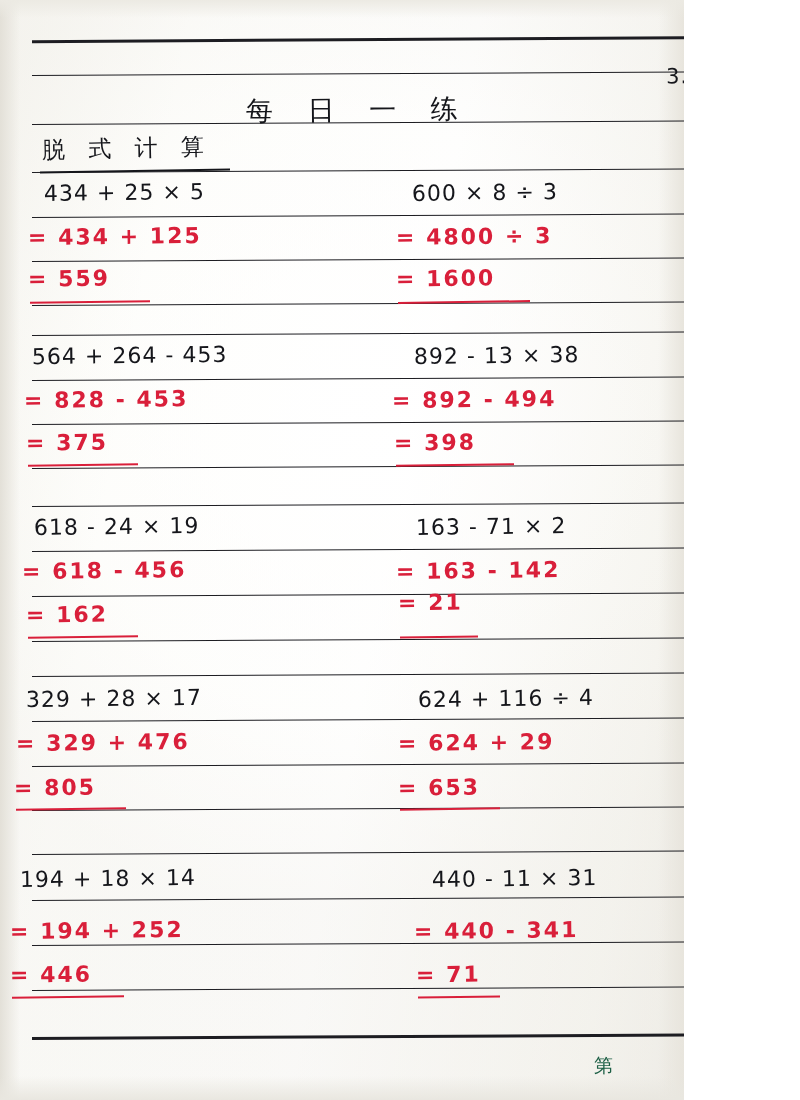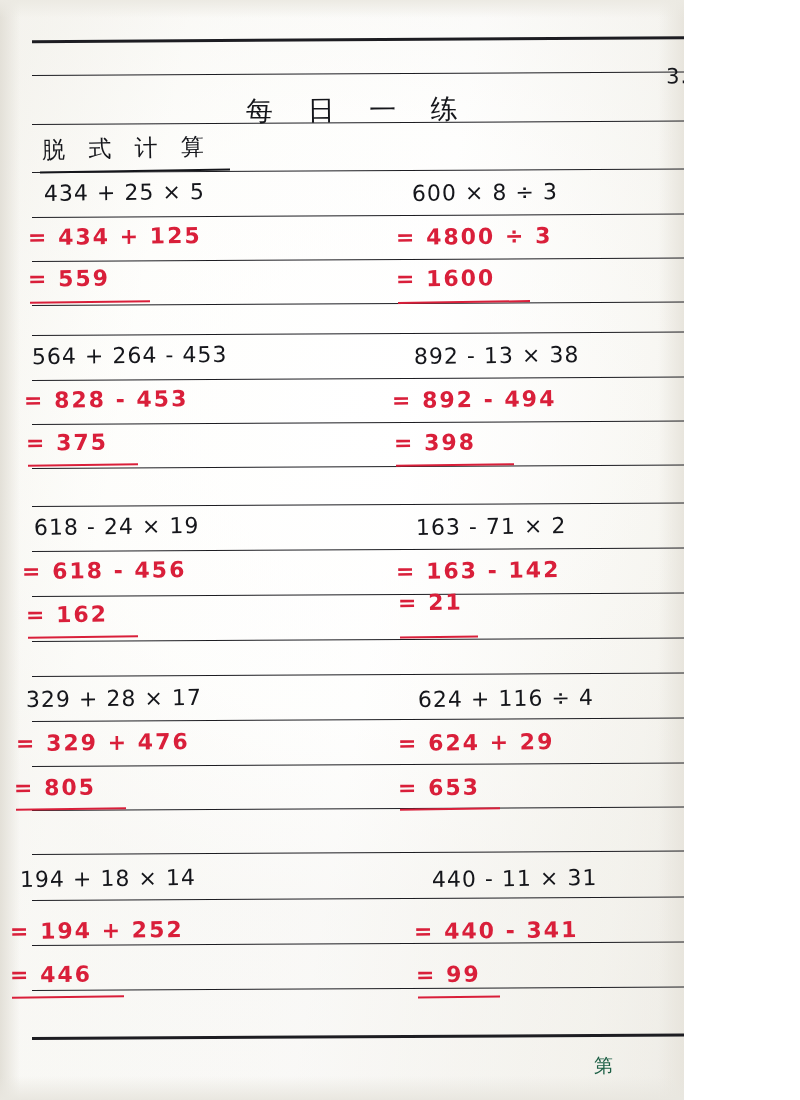--- a/index.html
+++ b/index.html
@@ -207,18 +207,18 @@
   <div class="hw hw-red expr red" style="left:398px; top:775px;">= 653</div>
   <div class="underline-red" style="left:400px; top:808px; width:100px;"></div>
 
   <div class="hw hw-black expr" style="left:20px; top:866px;">194 + 18 × 14</div>
   <div class="hw hw-red expr red" style="left:10px; top:918px;">= 194 + 252</div>
   <div class="hw hw-red expr red" style="left:10px; top:962px;">= 446</div>
   <div class="underline-red" style="left:12px; top:996px; width:112px;"></div>
 
   <div class="hw hw-black expr" style="left:432px; top:866px;">440 - 11 × 31</div>
   <div class="hw hw-red expr red" style="left:414px; top:918px;">= 440 - 341</div>
-  <div class="hw hw-red expr red" style="left:416px; top:962px;">= 99</div>
+  <div class="hw hw-red expr red" style="left:416px; top:962px;">= 71</div>
   <div class="underline-red" style="left:418px; top:996px; width:82px;"></div>
 
   <div class="hw footer-text" style="left:594px; top:1053px;">第</div>
   <div class="hw footer-text" style="left:686px; top:1053px;">页</div>
 </div>
 
 </body></html>

